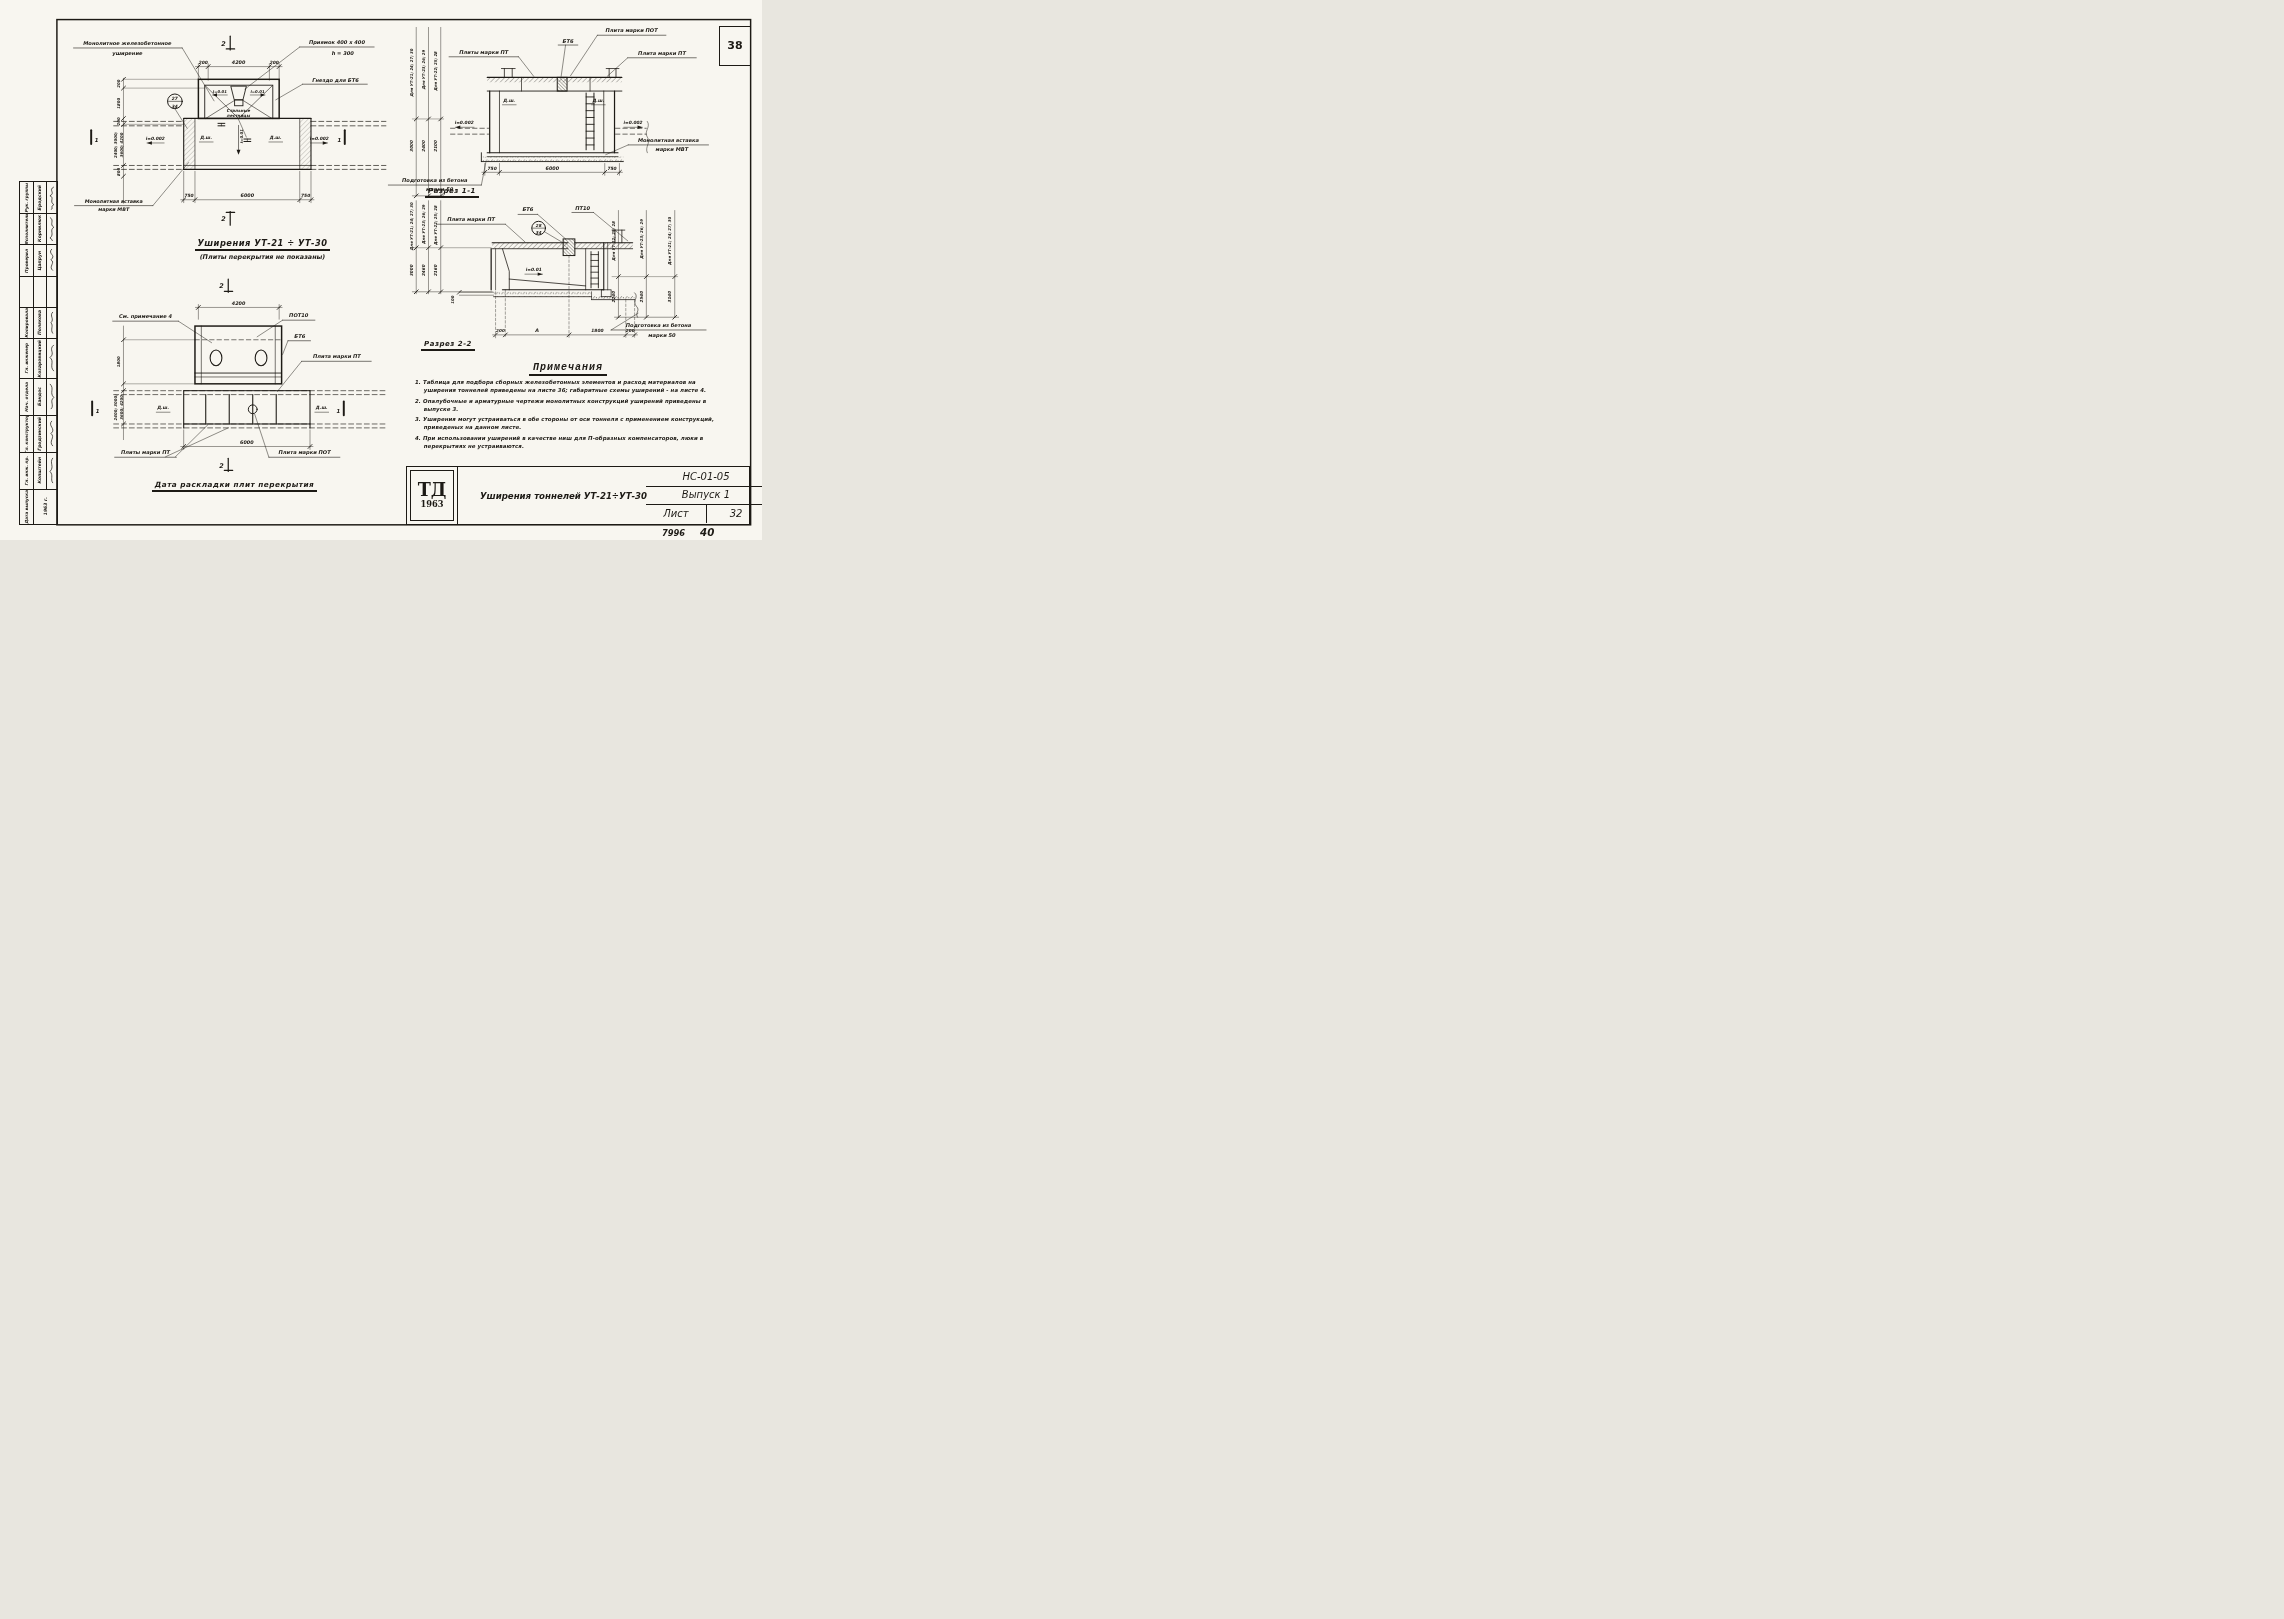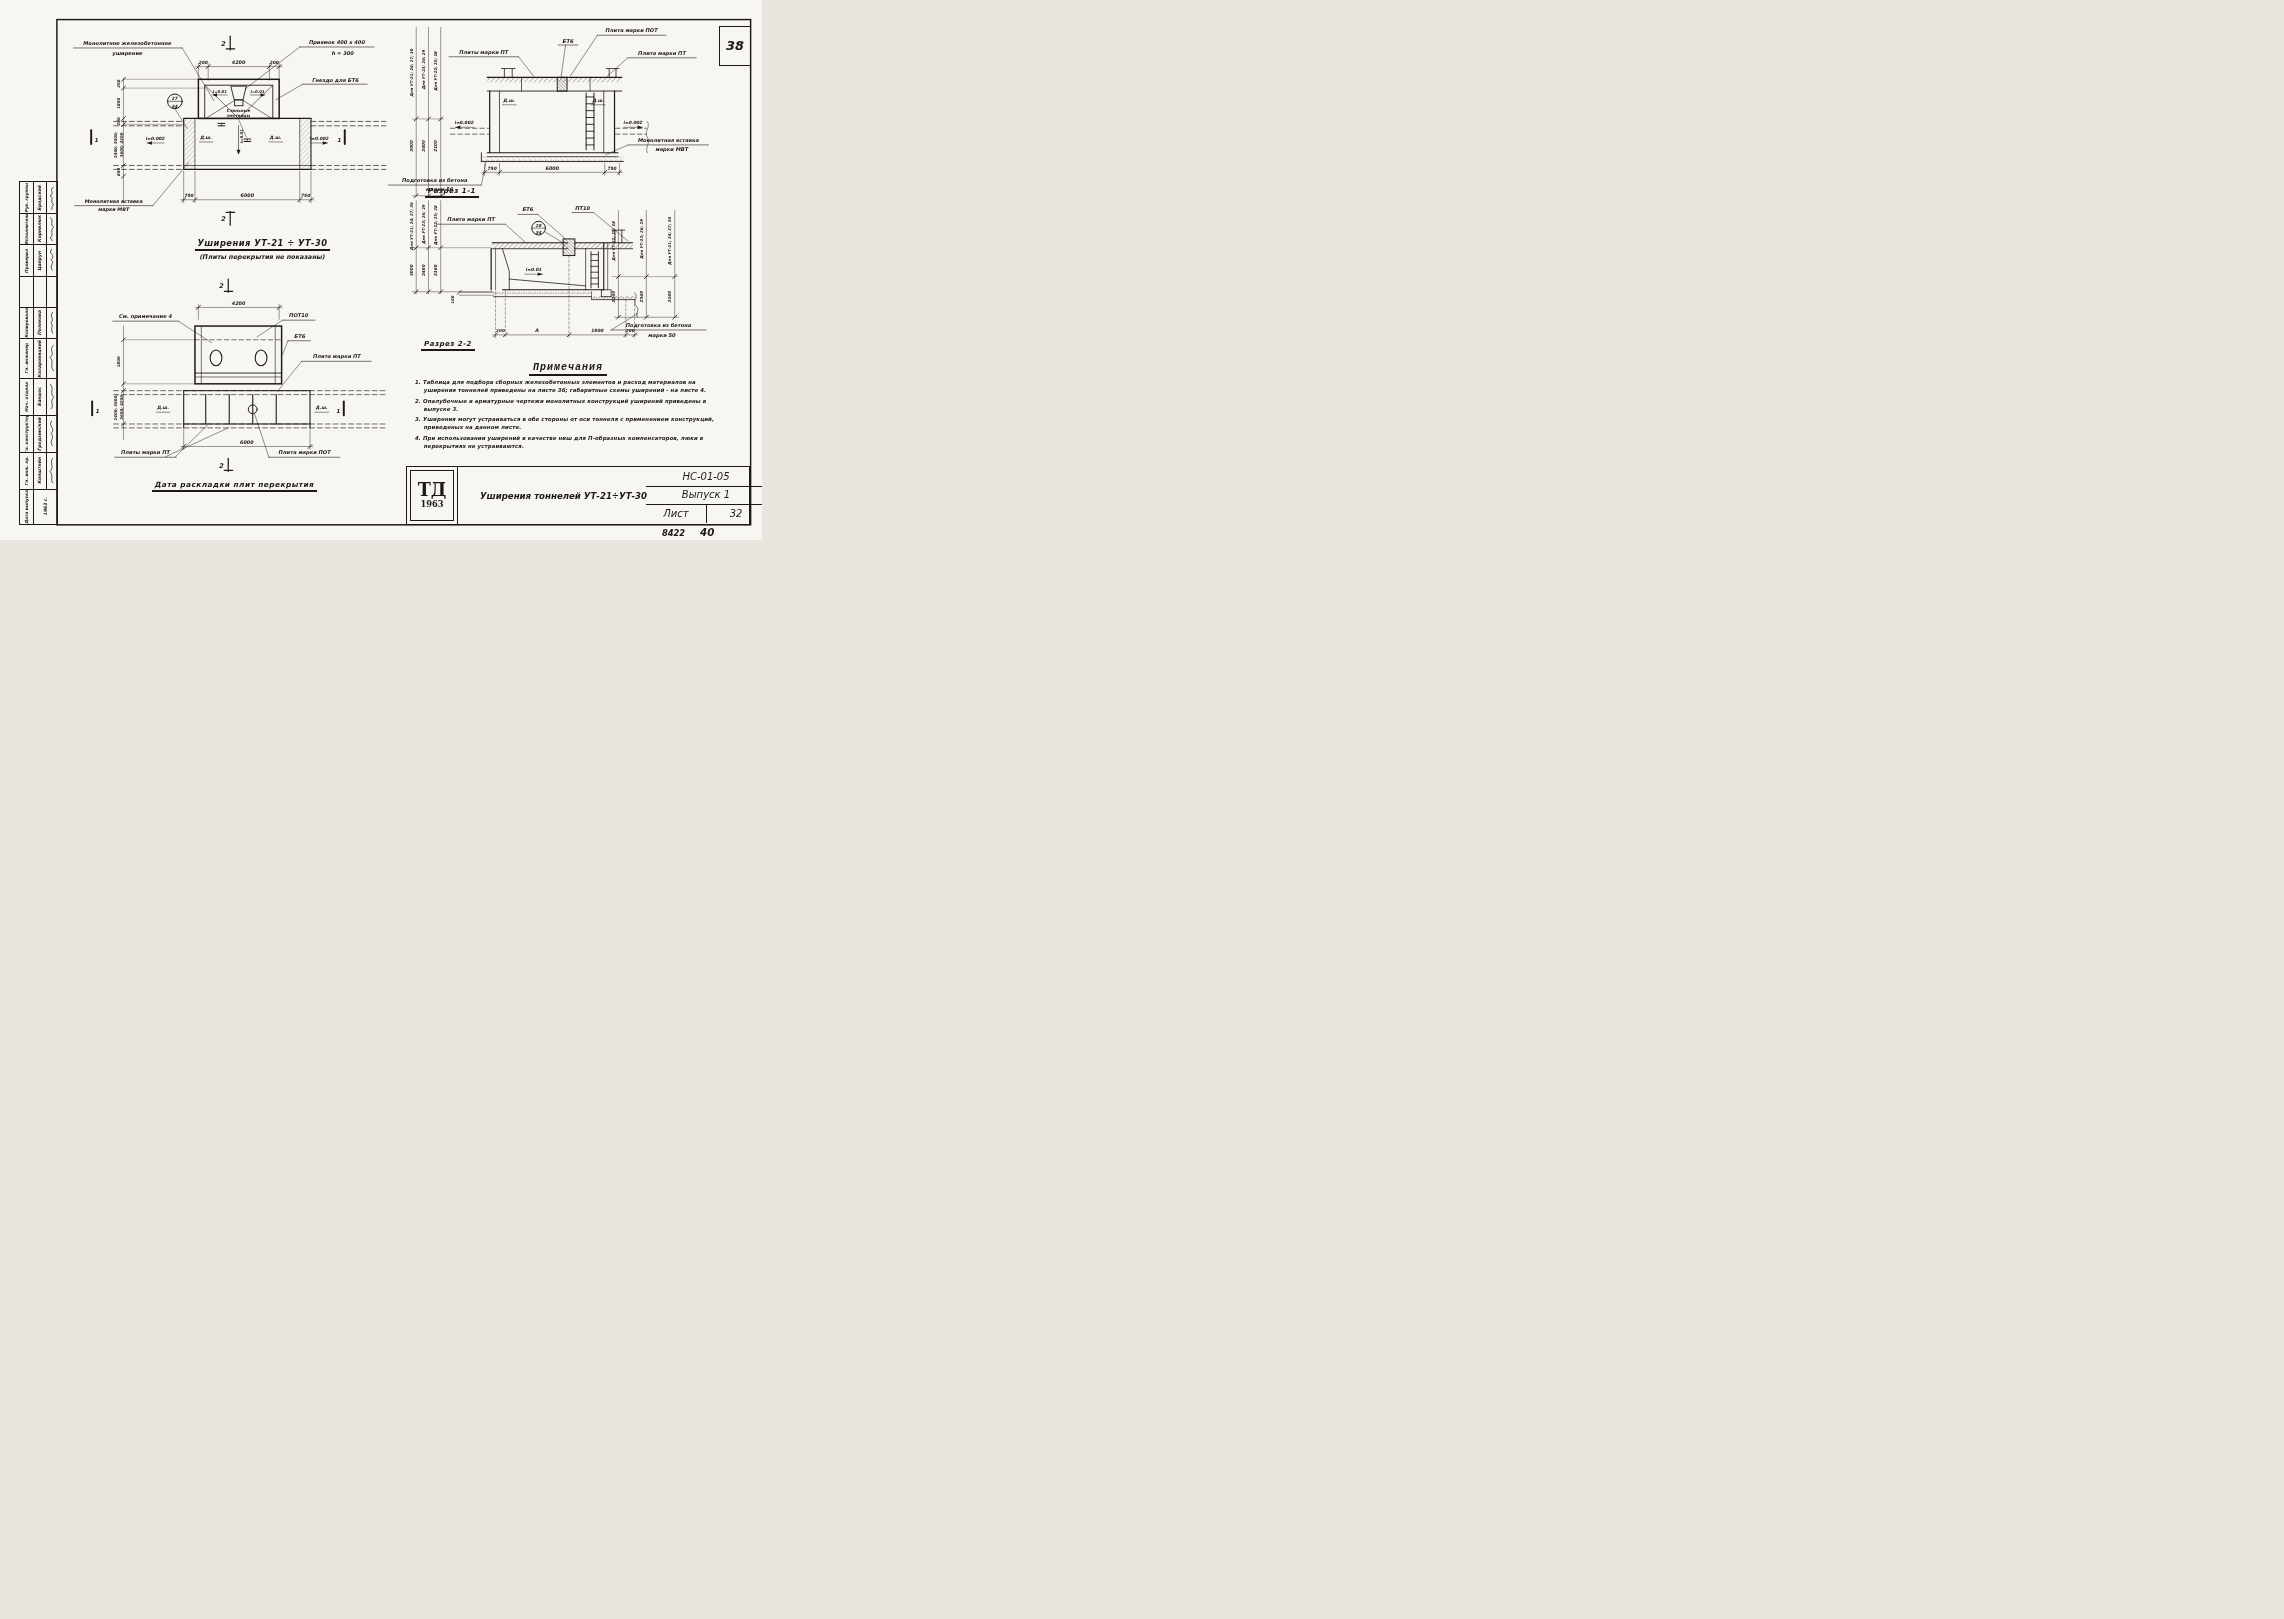--- a/index.html
+++ b/index.html
@@ -42,21 +42,21 @@
   #tb-right{left:223px;top:0;width:120px;height:100%;}
   .tb-row{position:absolute;left:16px;width:100%;height:18.6px;border-bottom:1.2px solid #1d1a15;
       display:flex;align-items:center;justify-content:center;font-size:10px;font-weight:400;font-style:italic;}
   #tb-r3{border-bottom:none;}
   #tb-sheetcell{position:absolute;left:0;top:0;width:60px;height:100%;border-right:1.2px solid #1d1a15;
       display:flex;align-items:center;justify-content:center;}
   #tb-sheetnum{position:absolute;left:60px;top:0;right:0;height:100%;
       display:flex;align-items:center;justify-content:center;}
   
   #badge{left:719px;top:25.5px;width:32px;height:40px;border:1.5px solid #1d1a15;
-      display:flex;align-items:center;justify-content:center;font-size:13px;font-weight:700;font-style:italic;}
+      display:flex;align-items:center;justify-content:center;font-size:11px;font-weight:700;}
   .stamp{font-weight:700;font-style:italic;}
 </style>
 </head>
 <body>
 
 <div id="sheet">
 
 <svg class="abs" style="left:0;top:0" width="762" height="540" viewBox="0 0 1556 1103">
 <defs>
   <pattern id="hatch" width="7" height="7" patternUnits="userSpaceOnUse" patternTransform="rotate(45)">
@@ -721,17 +721,17 @@
   <div class="abs" id="tb-right">
     <div class="tb-row" style="top:0">НС-01-05</div>
     <div class="tb-row" style="top:18.6px">Выпуск 1</div>
     <div class="tb-row" style="top:37px;height:18.6px" id="tb-r3">
       <div id="tb-sheetcell">Лист</div>
       <div id="tb-sheetnum">32</div>
     </div>
   </div>
 </div>
 
-<div class="abs stamp" style="left:662px;top:528px;font-size:8.3px">8422</div>
+<div class="abs stamp" style="left:662px;top:528px;font-size:8.3px">7996</div>
 <div class="abs stamp" style="left:700px;top:526px;font-size:10.3px">40</div>
 
 </div>
 
 
 </body></html>

